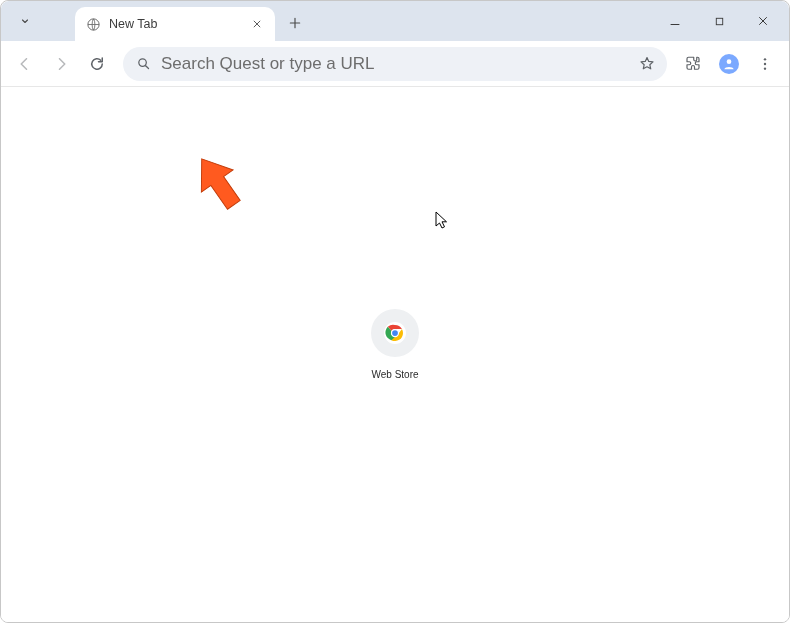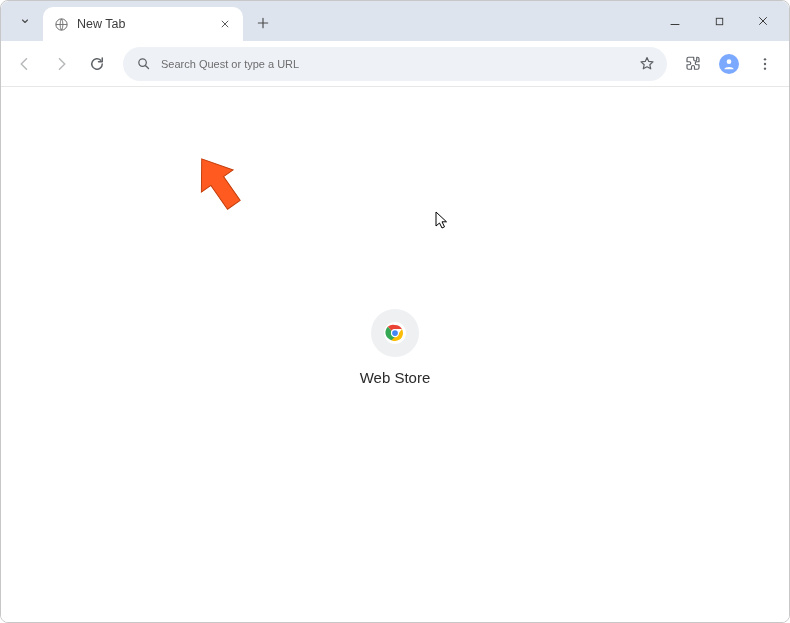--- a/index.html
+++ b/index.html
@@ -2,47 +2,47 @@
 <html><head>
 <meta charset="utf-8">
 <style>
 * { margin: 0; padding: 0; box-sizing: border-box; font-family: "Segoe UI", Arial, sans-serif; }
 html, body { width: 790px; height: 623px; overflow: hidden; }
 body { background: #ffffff; position: relative; border: 1px solid #c7c7c7; border-radius: 8px; }
 
 
 .titlebar { height: 40px; background: #dde4ee; display: flex; align-items: flex-end; padding: 0 8px 0 8px; border-radius: 8px 8px 0 0; position: relative; }
 .tab-search-btn { width: 28px; height: 28px; display: flex; align-items: center; justify-content: center; margin: 0 4px 6px 2px; border-radius: 50%; cursor: pointer; }
-.tab { background: #ffffff; height: 34px; min-width: 200px; border-radius: 10px 10px 0 0; display: flex; align-items: center; padding: 0 10px; gap: 8px; position: relative; margin-bottom: 0; }
+.tab { background: #ffffff; height: 34px; min-width: 200px; border-radius: 10px 10px 0 0; display: flex; align-items: center; padding: 0 10px; gap: 8px; position: relative; margin-bottom: 0; margin-left: 32px; }
 .tab .favicon { width: 16px; height: 16px; display: flex; align-items: center; justify-content: center; }
 .tab .tab-title { font-size: 12.5px; color: #3c3c3c; flex: 1; }
 .tab .tab-close { width: 16px; height: 16px; display: flex; align-items: center; justify-content: center; border-radius: 50%; cursor: pointer; }
 .new-tab-btn { width: 28px; height: 28px; display: flex; align-items: center; justify-content: center; margin: 0 0 4px 6px; cursor: pointer; border-radius: 50%; }
 
 .win-controls { position: absolute; right: 6px; top: 0; height: 40px; display: flex; align-items: center; gap: 4px; }
 .win-btn { width: 40px; height: 30px; display: flex; align-items: center; justify-content: center; cursor: pointer; border-radius: 4px; }
 
 
 .toolbar { height: 46px; background: #ffffff; display: flex; align-items: center; padding: 0 8px; gap: 4px; border-bottom: 1px solid #e7e7e7; }
 .tb-btn { width: 32px; height: 32px; display: flex; align-items: center; justify-content: center; border-radius: 50%; cursor: pointer; }
 .tb-btn.disabled { opacity: .45; cursor: default; }
 
 .omnibox { flex: 1; height: 34px; background: #eef1f6; border-radius: 17px; display: flex; align-items: center; padding: 0 12px; gap: 10px; margin: 0 6px; }
-.omnibox input { flex: 1; border: none; background: transparent; outline: none; font-size: 11px; color: #333; }
+.omnibox input { flex: 1; border: none; background: transparent; outline: none; font-size: 17px; color: #333; }
 .omnibox input::placeholder { color: #6d6d6d; }
 .omni-icon { width: 16px; height: 16px; display: flex; align-items: center; justify-content: center; color: #5f6368; }
 
 .profile-chip { width: 28px; height: 28px; border-radius: 50%; display: flex; align-items: center; justify-content: center; cursor: pointer; margin: 0 2px; }
 .profile-dot { width: 20px; height: 20px; border-radius: 50%; background: #7ba9ff; display: flex; align-items: center; justify-content: center; }
 
 
 .content { position: relative; width: 100%; height: calc(623px - 40px - 46px); background: #ffffff; }
 .shortcut { position: absolute; left: 50%; top: 222px; transform: translateX(-50%); width: 110px; display: flex; flex-direction: column; align-items: center; gap: 12px; cursor: pointer; }
 .shortcut-tile { width: 48px; height: 48px; background: #eef0f2; border-radius: 50%; display: flex; align-items: center; justify-content: center; }
-.shortcut-label { font-size: 15px; color: #2b2b2b; text-align: center; }
+.shortcut-label { font-size: 10px; color: #2b2b2b; text-align: center; }
 
 
 .arrow-overlay { position: absolute; left: 190px; top: 66px; width: 58px; height: 64px; pointer-events: none; }
 
 
 .cursor { position: absolute; left: 434px; top: 124px; width: 14px; height: 20px; pointer-events: none; }
 
 
 .watermark { position: absolute; left: 14px; bottom: 10px; display: flex; align-items: center; gap: 6px; opacity: .9; pointer-events: none; }
 .wm-badge { width: 74px; height: 74px; }

